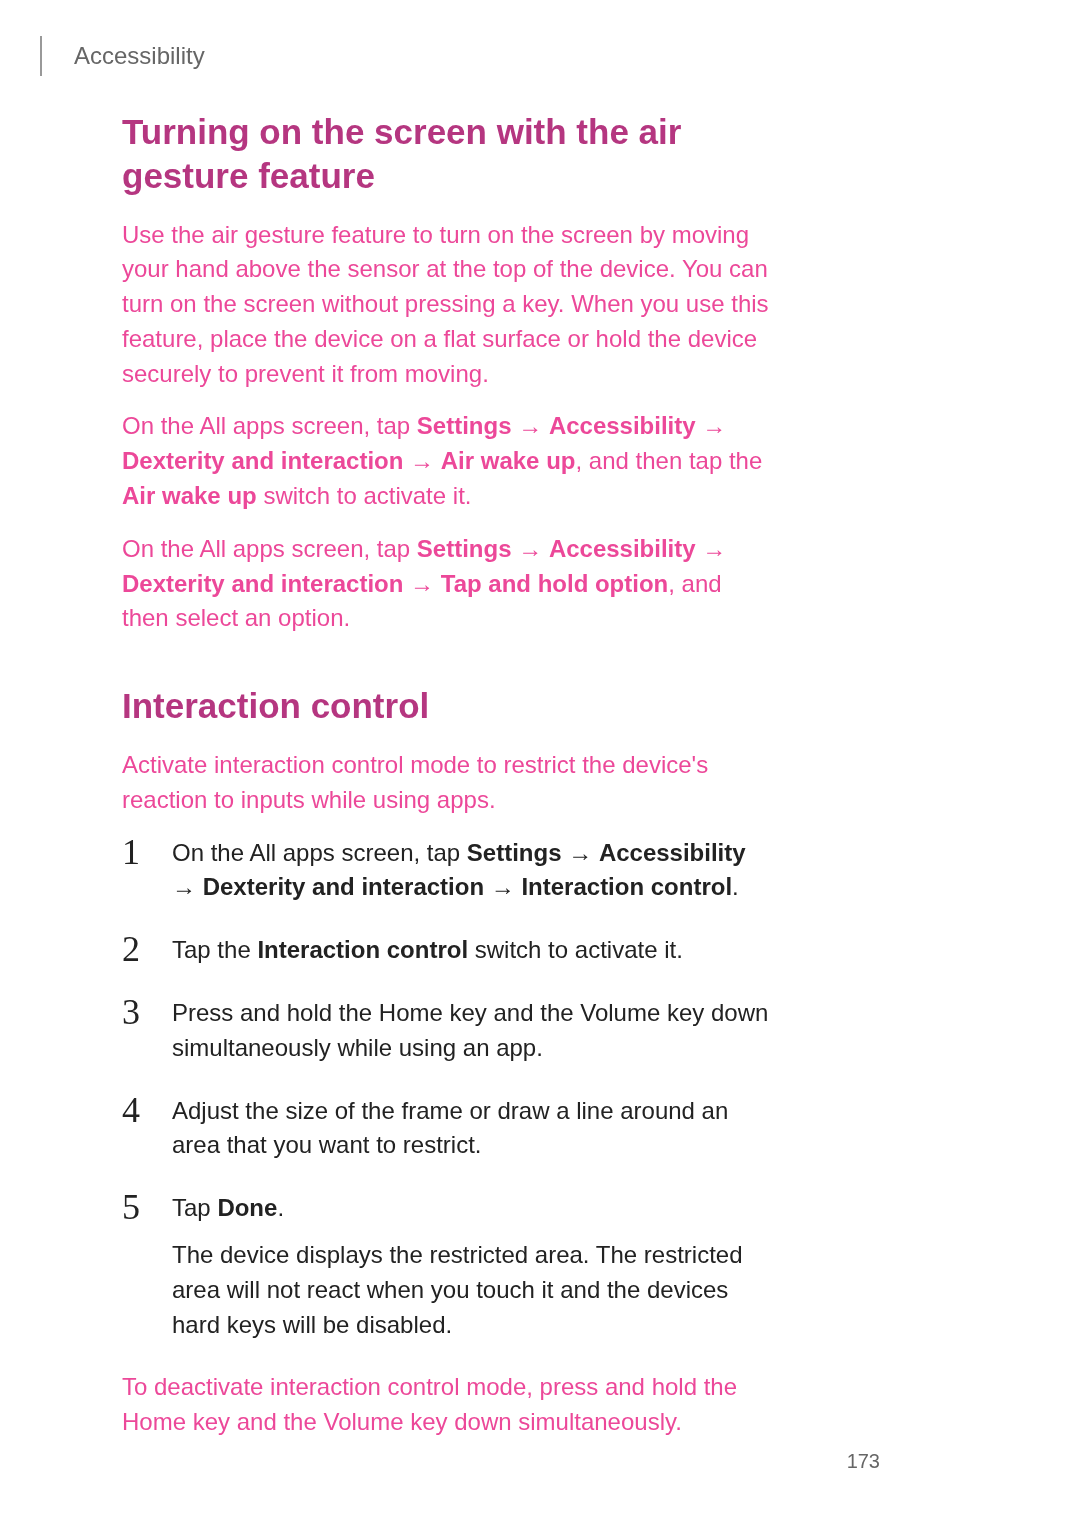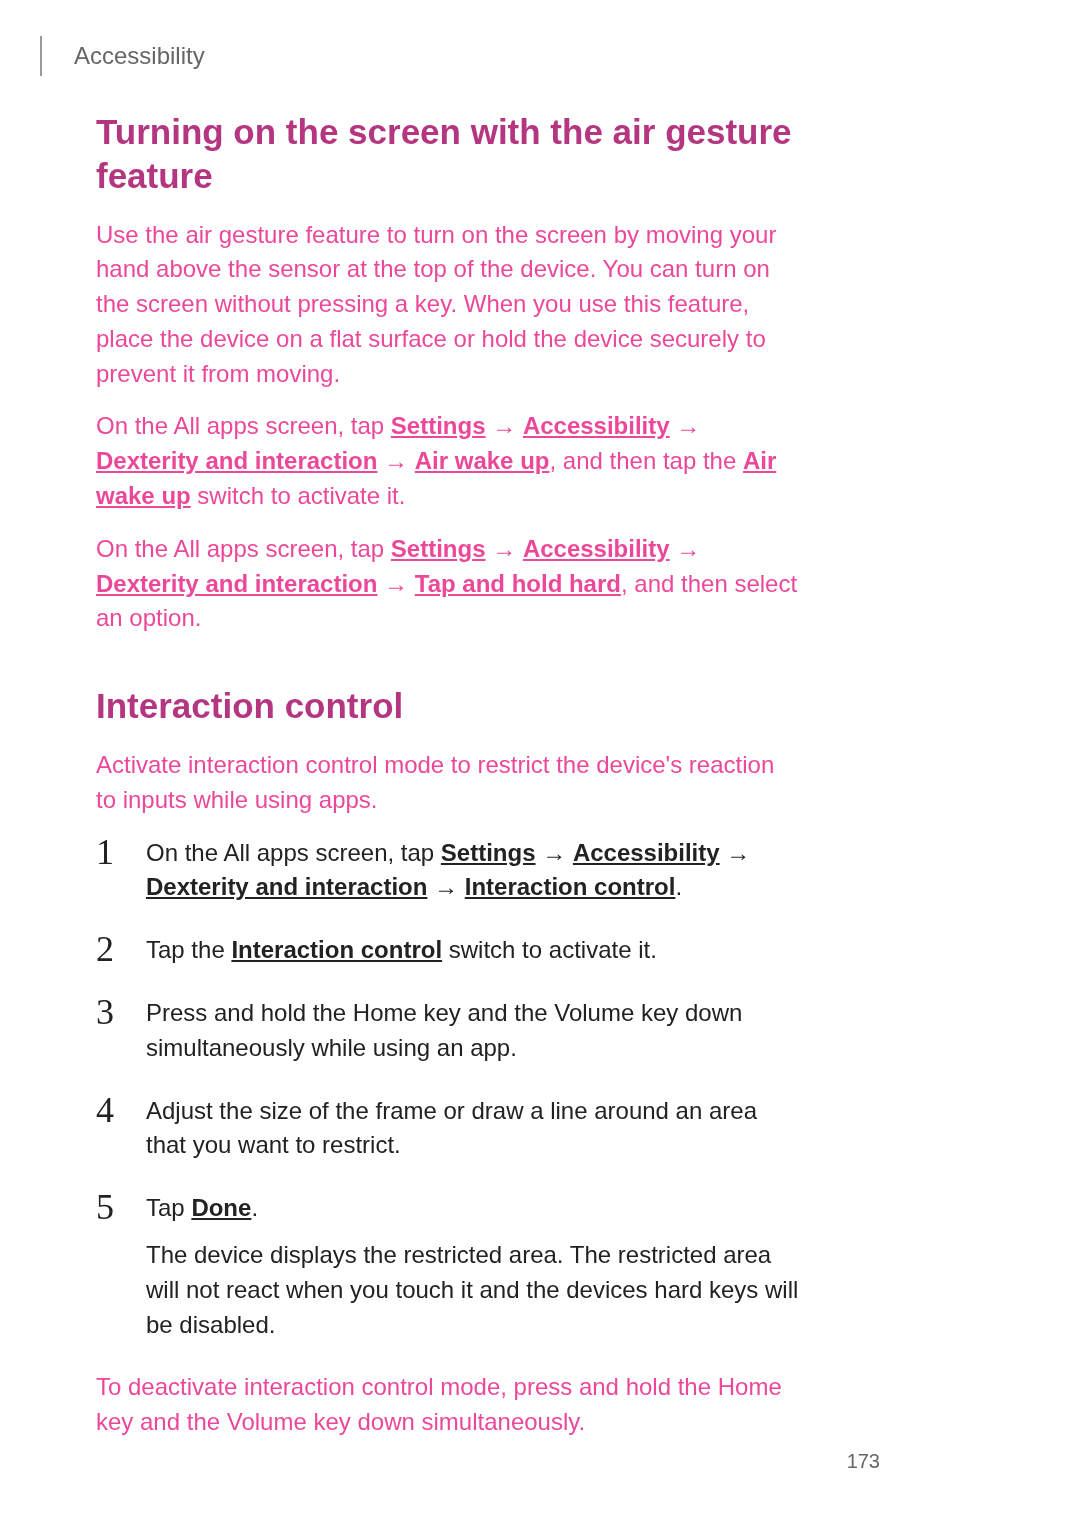--- a/index.html
+++ b/index.html
@@ -1,25 +1,25 @@
 <!DOCTYPE html>
 <html><head>
 <meta charset="utf-8">
 <style>
   * { margin: 0; padding: 0; box-sizing: border-box; }
   html, body { width: 1080px; height: 1527px; background: #fff; font-family: "Segoe UI", "Helvetica Neue", Arial, sans-serif; color: #222; }
-  .page { width: 880px; height: 1527px; position: relative; padding: 0 80px; }
+  .page { width: 880px; height: 1527px; position: relative; padding: 0 106px; }
   .header { display: flex; align-items: center; position: absolute; top: 36px; left: 40px; }
   .header-bar { display: inline-block; width: 2px; height: 40px; background: #999; margin-right: 32px; vertical-align: middle; }
   .header-text { color: #666; font-size: 24px; }
   .content { padding-top: 110px; margin-left: 16px; }
   h2.section { color: #b53680; font-size: 35px; font-weight: 600; margin-top: 48px; margin-bottom: 20px; line-height: 1.25; }
   h2.section.first { margin-top: 0; }
   p.body { font-size: 24px; line-height: 1.45; margin-bottom: 18px; color: #ec4899; }
-  .bold { font-weight: 700; text-decoration: underline; }
+  .bold { font-weight: 700; }
   ol.steps { list-style: none; counter-reset: step; margin-top: 4px; }
   ol.steps > li { position: relative; padding-left: 50px; margin-bottom: 28px; font-size: 24px; line-height: 1.45; }
   ol.steps > li .num { position: absolute; left: 0; top: -10px; font-size: 36px; font-weight: 400; color: #222; font-family: Georgia, "Times New Roman", serif; }
   ol.steps > li p { margin-bottom: 12px; }
   .page-num { position: absolute; bottom: 54px; left: 0; right: 0; text-align: right; font-size: 20px; color: #666; }
   .arrow { font-family: Arial, sans-serif; }
 </style>
 </head>
 <body>
 
@@ -31,21 +31,21 @@
 
   <div class="content">
 
     <h2 class="section first">Turning on the screen with the air gesture feature</h2>
     <p class="body">Use the air gesture feature to turn on the screen by moving your hand above the sensor at the top of the device. You can turn on the screen without pressing a key. When you use this feature, place the device on a flat surface or hold the device securely to prevent it from moving.</p>
     <p class="body">
       <span>On the All apps screen, tap </span><span class="bold">Settings</span><span class="arrow"> → </span><span class="bold">Accessibility</span><span class="arrow"> → </span><span class="bold">Dexterity and interaction</span><span class="arrow"> → </span><span class="bold">Air wake up</span><span>, and then tap the </span><span class="bold">Air wake up</span><span> switch to activate it.</span>
     </p>
 
     <p class="body">
-      <span>On the All apps screen, tap </span><span class="bold">Settings</span><span class="arrow"> → </span><span class="bold">Accessibility</span><span class="arrow"> → </span><span class="bold">Dexterity and interaction</span><span class="arrow"> → </span><span class="bold">Tap and hold hard</span><span>, and then select an option.</span>
+      <span>On the All apps screen, tap </span><span class="bold">Settings</span><span class="arrow"> → </span><span class="bold">Accessibility</span><span class="arrow"> → </span><span class="bold">Dexterity and interaction</span><span class="arrow"> → </span><span class="bold">Tap and hold option</span><span>, and then select an option.</span>
     </p>
 
     <h2 class="section">Interaction control</h2>
     <p class="body">Activate interaction control mode to restrict the device's reaction to inputs while using apps.</p>
 
     <ol class="steps">
       <li>
         <span class="num">1</span>
         <p>
           <span>On the All apps screen, tap </span><span class="bold">Settings</span><span class="arrow"> → </span><span class="bold">Accessibility</span><span class="arrow"> → </span><span class="bold">Dexterity and interaction</span><span class="arrow"> → </span><span class="bold">Interaction control</span><span>.</span>

